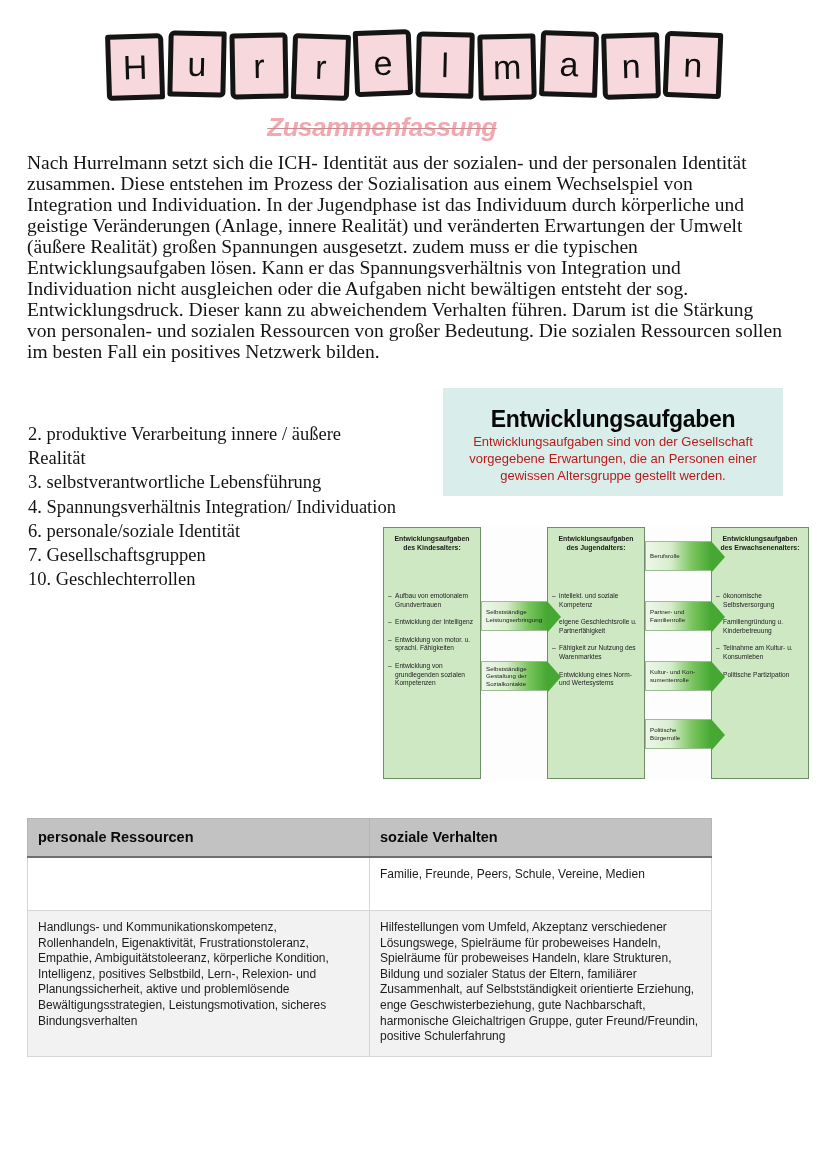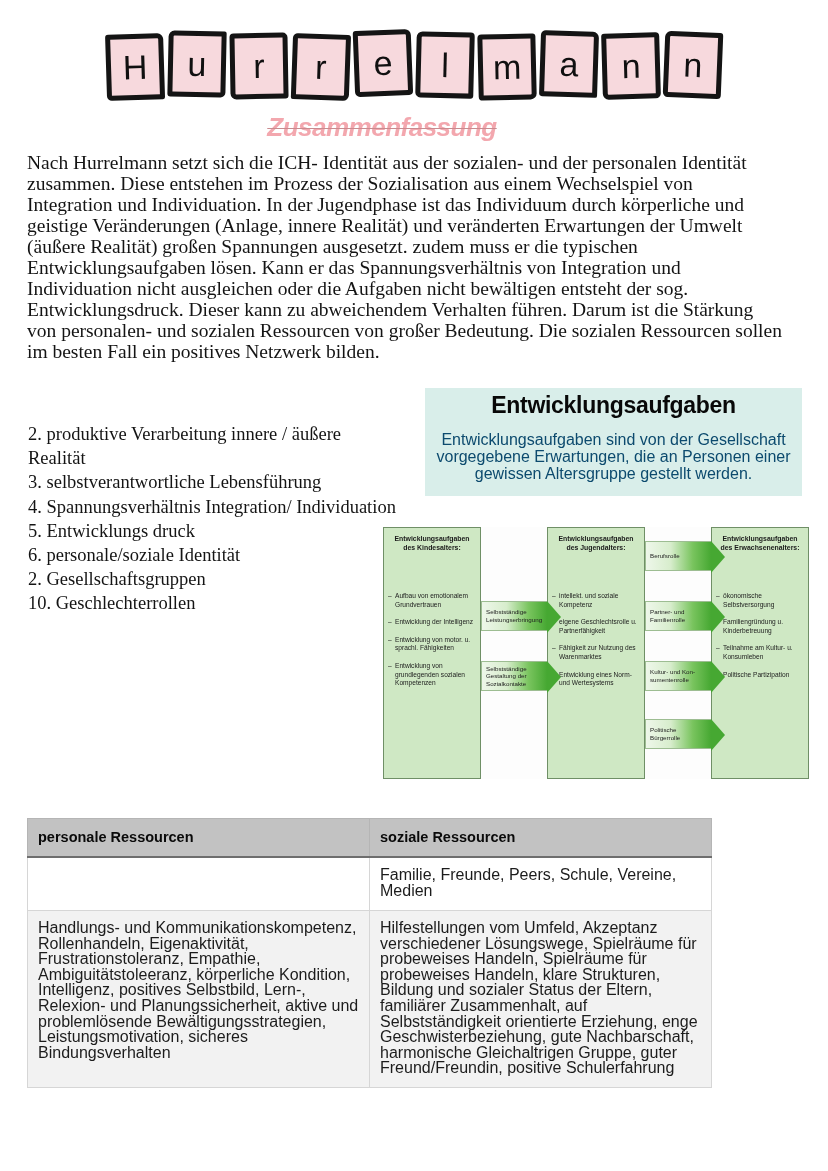--- a/index.html
+++ b/index.html
@@ -90,42 +90,41 @@
     width: 370px;
     font-size: 18.5px;
     line-height: 24.2px;
     color: #141414;
   }
   .num-list div { white-space: pre-wrap; }
 
   
   .ea-box {
     position: absolute;
-    left: 425px;
+    left: 443px;
     top: 388px;
-    width: 377px;
+    width: 340px;
     height: 108px;
     background: #d9eeea;
     font-family: "Liberation Sans", sans-serif;
     box-sizing: border-box;
-    padding-top: 4px;
+    padding-top: 18px;
   }
   .ea-title {
     text-align: center;
     font-size: 23px;
     font-weight: bold;
     color: #080808;
     letter-spacing: -0.3px;
   }
   .ea-sub {
-    margin-top: 12px;
     text-align: center;
-    font-size: 16px;
+    font-size: 13px;
     line-height: 17px;
-    color: #0c4a6e;
+    color: #b91c1c;
     padding: 0 8px;
   }
 
   
   .diagram {
     position: absolute;
     left: 383px;
     top: 527px;
     width: 426px;
     height: 252px;
@@ -219,21 +218,21 @@
     text-align: left;
     padding: 10px 10px 11px 10px;
     font-size: 14.5px;
     font-weight: bold;
     color: #0a0a0a;
   }
   .res-table td {
     border: 1px solid #d6d6d6;
     vertical-align: top;
     padding: 9px 10px 11px 10px;
-    font-size: 16px;
+    font-size: 12px;
     line-height: 15.6px;
     color: #1c1c1c;
   }
   .res-table tr.r-white td { background: #ffffff; height: 32px; }
   .res-table tr.r-gray  td { background: #f2f2f2; }
   .cell-list { white-space: pre-line; }
 </style>
 </head>
 <body>
 
@@ -251,23 +250,22 @@
 </div>
 
 <div class="subtitle">Zusammenfassung</div>
 
 <div class="para">Nach Hurrelmann setzt sich die ICH- Identität aus der sozialen- und der personalen Identität zusammen. Diese entstehen im Prozess der Sozialisation aus einem Wechselspiel von Integration und Individuation. In der Jugendphase ist das Individuum durch körperliche und geistige Veränderungen (Anlage, innere Realität) und veränderten Erwartungen der Umwelt (äußere Realität) großen Spannungen ausgesetzt. zudem muss er die typischen Entwicklungsaufgaben lösen. Kann er das Spannungsverhältnis von Integration und Individuation nicht ausgleichen oder die Aufgaben nicht bewältigen entsteht der sog. Entwicklungsdruck. Dieser kann zu abweichendem Verhalten führen. Darum ist die Stärkung von personalen- und sozialen Ressourcen von großer Bedeutung. Die sozialen Ressourcen sollen im besten Fall ein positives Netzwerk bilden.</div>
 
 <div class="num-list">
   <div>2. produktive Verarbeitung innere / äußere Realität</div>
   <div>3. selbstverantwortliche Lebensführung</div>
   <div>4. Spannungsverhältnis Integration/ Individuation</div>
-  <div>5. Entwicklungs druck</div>
   <div>6. personale/soziale Identität</div>
-  <div>2. Gesellschaftsgruppen</div>
+  <div>7. Gesellschaftsgruppen</div>
   <div>10. Geschlechterrollen</div>
 </div>
 
 <div class="ea-box">
   <div class="ea-title">Entwicklungsaufgaben</div>
   <div class="ea-sub">Entwicklungsaufgaben sind von der Gesellschaft vorgegebene Erwartungen, die an Personen einer gewissen Altersgruppe gestellt werden.</div>
 </div>
 
 <div class="diagram">
 
@@ -319,21 +317,21 @@
   </div>
   <div class="arrow a-r4">
     <span>Politische Bürgerrolle</span>
   </div>
 </div>
 
 <table class="res-table">
   <thead>
     <tr>
       <th>personale Ressourcen</th>
-      <th>soziale Ressourcen</th>
+      <th>soziale Verhalten</th>
     </tr>
   </thead>
   <tbody>
     <tr class="r-white">
       <td></td>
       <td>Familie, Freunde, Peers, Schule, Vereine, Medien</td>
     </tr>
     <tr class="r-gray">
       <td class="cell-list">Handlungs- und Kommunikationskompetenz, Rollenhandeln, Eigenaktivität, Frustrationstoleranz, Empathie, Ambiguitätstoleeranz, körperliche Kondition, Intelligenz, positives Selbstbild, Lern-, Relexion- und Planungssicherheit, aktive und problemlösende Bewältigungsstrategien, Leistungsmotivation, sicheres Bindungsverhalten</td>
       <td class="cell-list">Hilfestellungen vom Umfeld, Akzeptanz verschiedener Lösungswege, Spielräume für probeweises Handeln, Spielräume für probeweises Handeln, klare Strukturen, Bildung und sozialer Status der Eltern, familiärer Zusammenhalt, auf Selbstständigkeit orientierte Erziehung, enge Geschwisterbeziehung, gute Nachbarschaft, harmonische Gleichaltrigen Gruppe, guter Freund/Freundin, positive Schulerfahrung</td>

